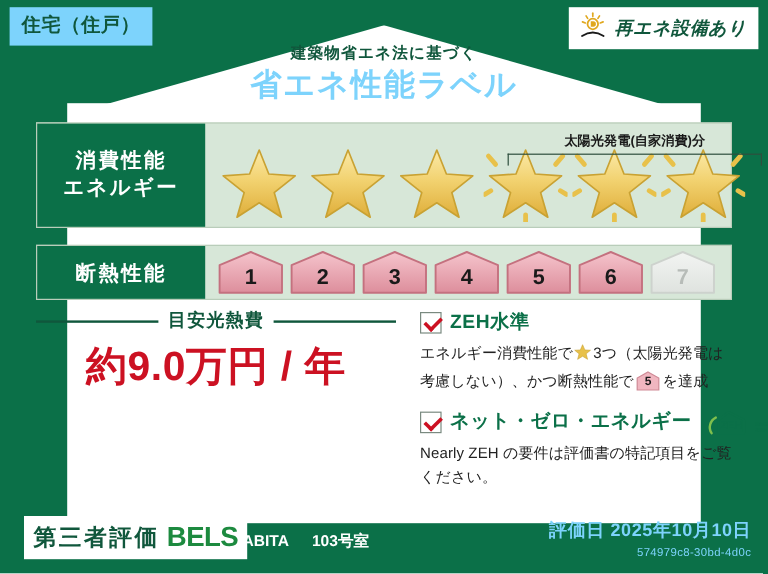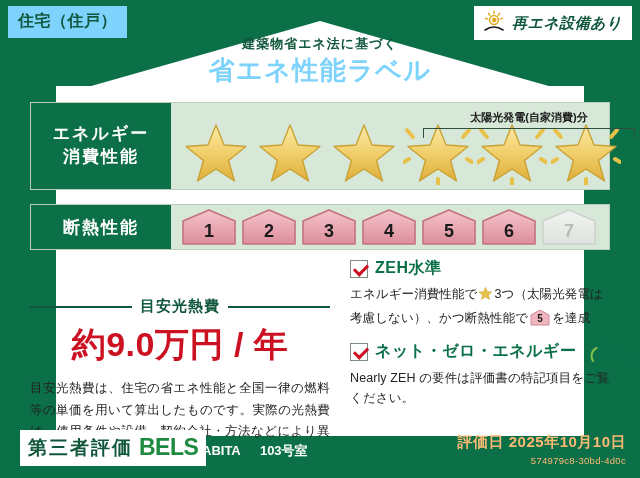--- a/index.html
+++ b/index.html
@@ -104,21 +104,21 @@
   .house .num{
     position:relative;z-index:2;font-size:18px;font-weight:bold;
     color:#1a1a1a;padding-bottom:4px;
   }
   .house.off .num{color:#b7bcb8;}
 
   
   .col-left{position:absolute;left:30px;top:258px;width:300px;}
   .cost-head{
     display:flex;align-items:center;gap:8px;justify-content:center;
-    color:#10573c;font-size:15px;font-weight:bold;letter-spacing:1px;margin-top:39px;
+    color:#10573c;font-size:15px;font-weight:bold;letter-spacing:1px;
   }
   .cost-head .rule{flex:1;height:2px;background:#10573c;}
   .cost-value{
     text-align:center;color:#cc1122;font-size:34px;font-weight:bold;
     margin-top:6px;letter-spacing:0.5px;
   }
   .cost-note{
     margin-top:10px;color:#222;font-size:12.5px;line-height:1.72;
     text-align:justify;letter-spacing:0.2px;
   }
@@ -160,21 +160,21 @@
     display:flex;align-items:center;gap:6px;white-space:nowrap;
   }
   .bels-jp{color:#10573c;font-size:19px;font-weight:bold;letter-spacing:2px;}
   .bels-en{color:#1d8a3f;font-size:23px;font-weight:bold;letter-spacing:-0.5px;}
   .bels-side{
     position:absolute;left:202px;bottom:18px;color:#ffffff;
     font-size:13px;font-weight:bold;white-space:nowrap;
   }
   .bels-side .room{margin-left:16px;}
   .foot-right{
-    position:absolute;right:14px;bottom:12px;text-align:right;color:#fdba74;
+    position:absolute;right:14px;bottom:12px;text-align:right;color:#7dd3fc;
   }
   .foot-date{font-size:15px;font-weight:bold;letter-spacing:0.5px;white-space:nowrap;}
   .foot-id{font-size:9.5px;margin-top:3px;letter-spacing:0.3px;white-space:nowrap;}
 </style>
 </head>
 <body>
 
 <div id="label">
 
   <div class="roof-white"></div>
@@ -200,22 +200,22 @@
     <span class="txt">再エネ設備あり</span>
   </div>
 
   <div class="title-wrap">
     <div class="title-sub">建築物省エネ法に基づく</div>
     <div class="title-main">省エネ性能ラベル</div>
   </div>
 
   <div class="panel" id="panel-energy">
     <div class="cat-box">
+      <span>消費性能</span>
       <span>エネルギー</span>
-      <span>消費性能</span>
     </div>
     <div class="stars-row" id="stars-row">
         <div class="star-cell">
           <svg viewBox="0 0 70 70">
          <defs>
            <linearGradient id="sg0" x1="0" y1="0" x2="0" y2="1">
              <stop offset="0%" stop-color="#fbeaa8"></stop>
              <stop offset="45%" stop-color="#f2d270"></stop>
              <stop offset="100%" stop-color="#dfae3a"></stop>
            </linearGradient>
@@ -398,21 +398,20 @@
       </div>
   </div>
 
   <div class="col-left">
     <div class="cost-head">
       <span class="rule"></span>
       <span>目安光熱費</span>
       <span class="rule"></span>
     </div>
     <div class="cost-value">約9.0万円 / 年</div>
-    <div class="cost-note">目安光熱費は、住宅の省エネ性能と全国一律の燃料等の単価を用いて算出したものです。実際の光熱費は、使用条件や設備、契約会社・方法などにより異なります。</div>
   </div>
 
   <div class="col-right">
 
     <div class="zeh-block">
       <div class="zeh-head">
         <span class="chk"></span>
         <span class="zeh-title">ZEH水準</span>
       </div>
       <div class="zeh-body">

